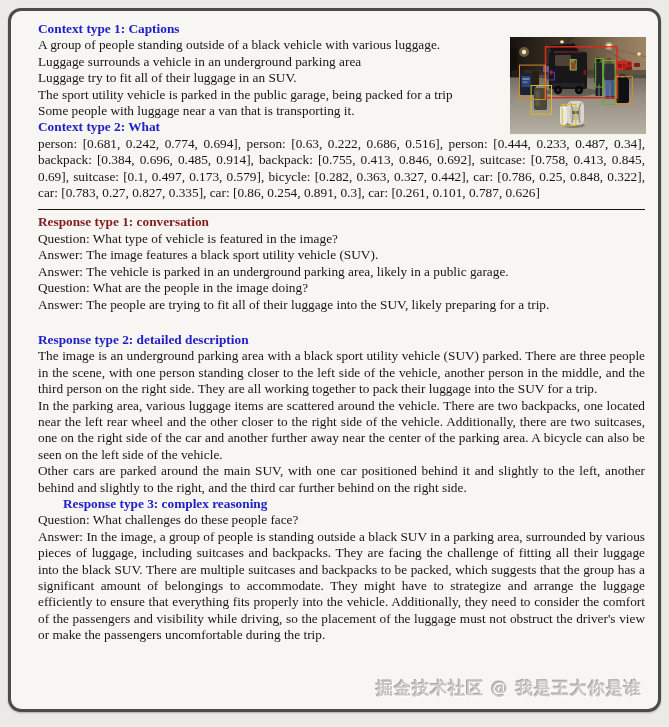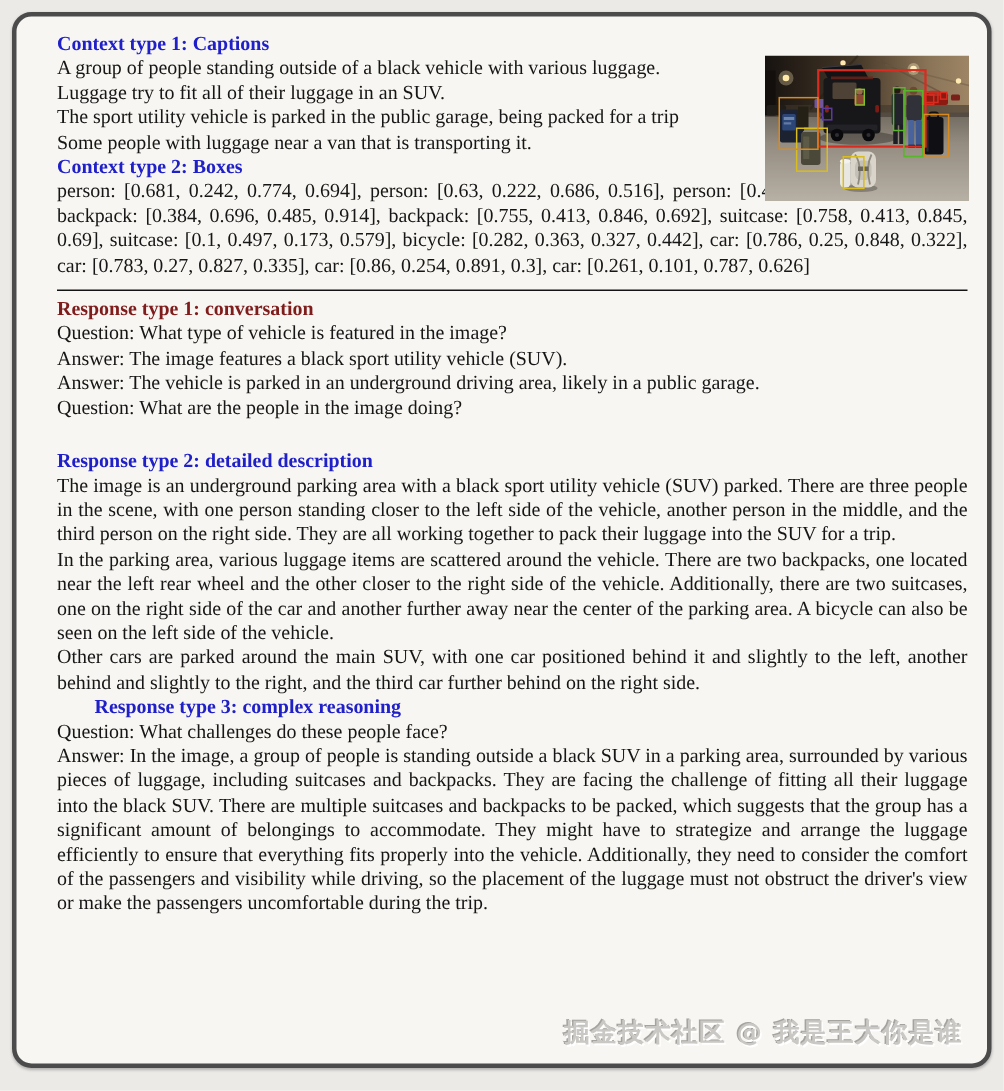--- a/index.html
+++ b/index.html
@@ -156,38 +156,40 @@
           <rect x="117.0" y="24.6" width="4.2" height="4.5" fill="none" stroke="#d92b1f" stroke-width="1"></rect>
         </g>
     </svg>
   </div>
 
   <div class="content">
 
     <section>
       <div class="heading" style="color: rgb(32, 32, 200);">Context type 1: Captions</div>
       <div class="ln">A group of people standing outside of a black vehicle with various luggage.</div>
+      <div class="ln">Luggage surrounds a vehicle in an underground parking area</div>
       <div class="ln">Luggage try to fit all of their luggage in an SUV.</div>
       <div class="ln">The sport utility vehicle is parked in the public garage, being packed for a trip</div>
       <div class="ln">Some people with luggage near a van that is transporting it.</div>
     </section>
 
     <section>
-      <div class="heading" style="color: rgb(32, 32, 200);">Context type 2: Boxes</div>
+      <div class="heading" style="color: rgb(32, 32, 200);">Context type 2: What</div>
       <p class="para">person: [0.681, 0.242, 0.774, 0.694], person: [0.63, 0.222, 0.686, 0.516], person: [0.444, 0.233, 0.487, 0.34], backpack: [0.384, 0.696, 0.485, 0.914], backpack: [0.755, 0.413, 0.846, 0.692], suitcase: [0.758, 0.413, 0.845, 0.69], suitcase: [0.1, 0.497, 0.173, 0.579], bicycle: [0.282, 0.363, 0.327, 0.442], car: [0.786, 0.25, 0.848, 0.322], car: [0.783, 0.27, 0.827, 0.335], car: [0.86, 0.254, 0.891, 0.3], car: [0.261, 0.101, 0.787, 0.626]</p>
     </section>
 
     <hr class="separator">
 
     <section>
       <div class="heading" style="color: #7f1d1d;">Response type 1: conversation</div>
       <div class="ln">Question: What type of vehicle is featured in the image?</div>
       <div class="ln">Answer: The image features a black sport utility vehicle (SUV).</div>
-      <div class="ln">Answer: The vehicle is parked in an underground driving area, likely in a public garage.</div>
+      <div class="ln">Answer: The vehicle is parked in an underground parking area, likely in a public garage.</div>
       <div class="ln">Question: What are the people in the image doing?</div>
+      <div class="ln">Answer: The people are trying to fit all of their luggage into the SUV, likely preparing for a trip.</div>
     </section>
 
     <section>
       <div class="heading" style="color: rgb(32, 32, 200); margin-top: 19px;">Response type 2: detailed description</div>
       <p class="para">The image is an underground parking area with a black sport utility vehicle (SUV) parked. There are three people in the scene, with one person standing closer to the left side of the vehicle, another person in the middle, and the third person on the right side. They are all working together to pack their luggage into the SUV for a trip.</p>
       <p class="para">In the parking area, various luggage items are scattered around the vehicle. There are two backpacks, one located near the left rear wheel and the other closer to the right side of the vehicle. Additionally, there are two suitcases, one on the right side of the car and another further away near the center of the parking area. A bicycle can also be seen on the left side of the vehicle.</p>
       <p class="para">Other cars are parked around the main SUV, with one car positioned behind it and slightly to the left, another behind and slightly to the right, and the third car further behind on the right side.</p>
     </section>
 
     <section>

